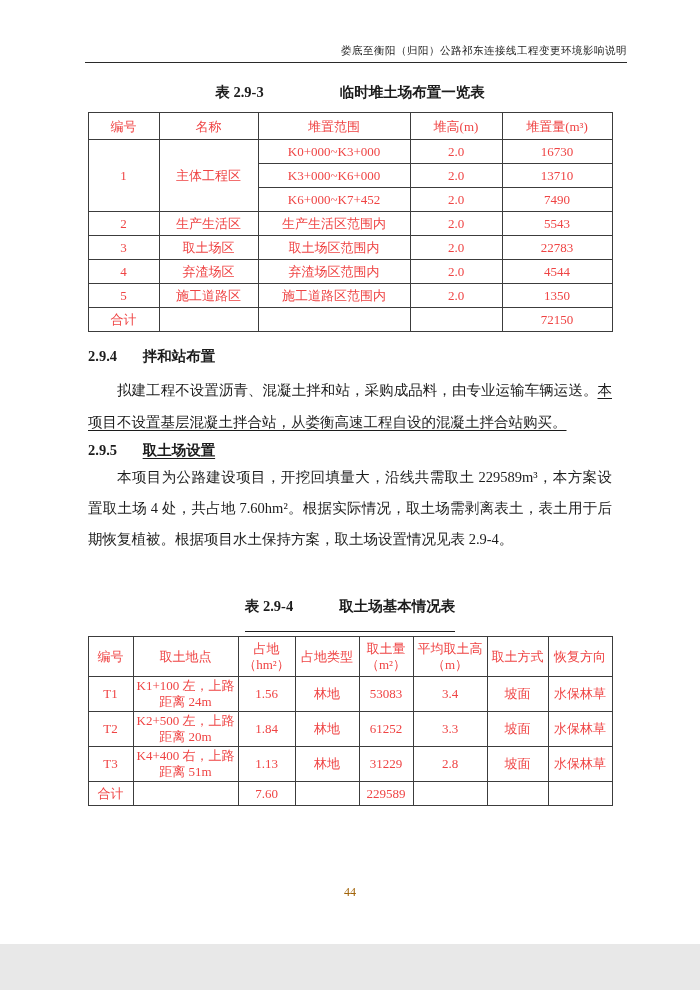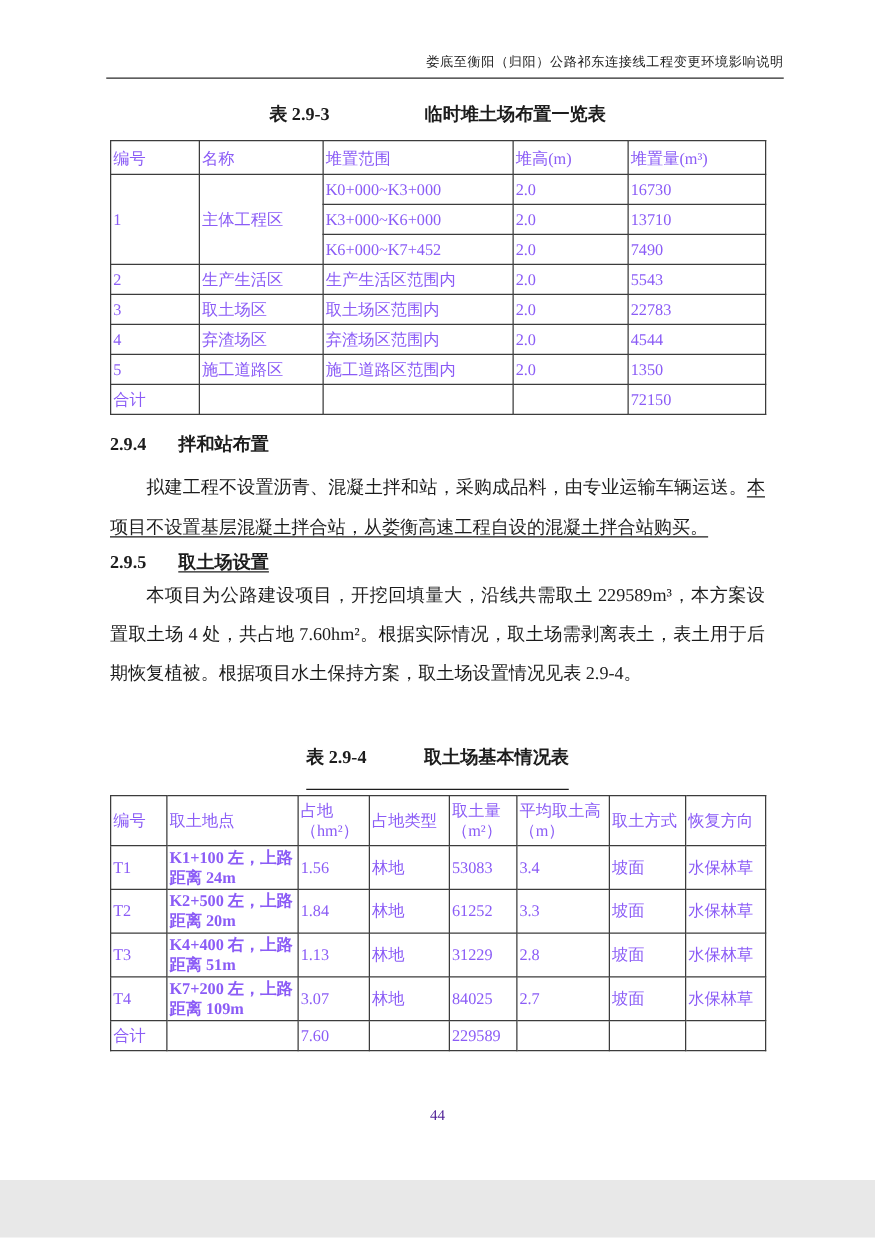--- a/index.html
+++ b/index.html
@@ -15,45 +15,45 @@
     padding-bottom:4px; border-bottom:1.5px solid #2a2a2a;
   }
   .caption { display:flex; justify-content:center; align-items:flex-end;
     font-size:14.5px; font-weight:bold; line-height:18px; }
   .caption .cap-gap { display:inline-block; width:52px; }
   .caption1 { margin-top:20px;gap:12px; }
   .caption2 { margin-top:1px; }
   .caption2 .cap-inner { display:inline-flex; border-bottom:1.2px solid #1c1c1c; padding-bottom:16px;margin-top:41px; }
   .caption2 .cap-gap { width:46px; }
   table { border-collapse:collapse; margin:0 auto; table-layout:fixed;
-    font-size:13px; text-align:left; color:#8b5cf6; }
+    font-size:13px; text-align:center; color:#ef4444; }
   td,th { border:1px solid #3c3c3c; font-weight:normal; padding:1px 2px;
     vertical-align:middle; line-height:17px; }
   .t1 { margin-top:11px; width:524px; }
   .t1 th { height:27px; }
   .t1 td { height:24px; }
   .t2 { margin-top:4px; width:524px; }
   .t2 th { height:40px; white-space:pre-line; line-height:16px; }
   .t2 td { height:34px; line-height:16px; }
-  .t2 .loc { white-space:pre-line;font-weight:bold; }
+  .t2 .loc { white-space:pre-line; }
   .t2 .total-row td { height:24px; }
   .sec-heading { margin:16px 88px 0 88px; font-size:14.5px; font-weight:bold; line-height:19px; }
   .sec-heading .sec-num { margin-right:22px; }
   .h294 { margin-top:15px; }
   .h295 { margin-top:3px; }
   .u { text-decoration:underline; text-underline-offset:3px; }
   .body-para {
     margin:8px 88px 0 88px; font-size:14.5px; line-height:32px;
     text-align:justify; text-indent:2em;
   }
   .p295 { margin-top:2px; line-height:31px; }
   .p-bottom { margin-top:17px; line-height:31px; }
   .page-number {
     position:absolute; bottom:44px; left:0; width:100%;
-    text-align:center; font-size:12px; color:#4c1d95;
+    text-align:center; font-size:12px; color:#a16207;
   }
 </style>
 </head>
 <body>
 
 <div class="page">
 
   <div class="doc-header">
     <span>娄底至衡阳（归阳）公路祁东连接线工程变更环境影响说明</span>
   </div>
@@ -210,31 +210,20 @@
         <td>T3</td>
         <td class="loc">K4+400 右，上路
 距离 51m</td>
         <td>1.13</td>
         <td>林地</td>
         <td>31229</td>
         <td>2.8</td>
         <td>坡面</td>
         <td>水保林草</td>
       </tr>
-      <tr>
-        <td>T4</td>
-        <td class="loc">K7+200 左，上路
-距离 109m</td>
-        <td>3.07</td>
-        <td>林地</td>
-        <td>84025</td>
-        <td>2.7</td>
-        <td>坡面</td>
-        <td>水保林草</td>
-      </tr>
       <tr class="total-row">
         <td>合计</td>
         <td></td>
         <td>7.60</td>
         <td></td>
         <td>229589</td>
         <td></td>
         <td></td>
         <td></td>
       </tr>

